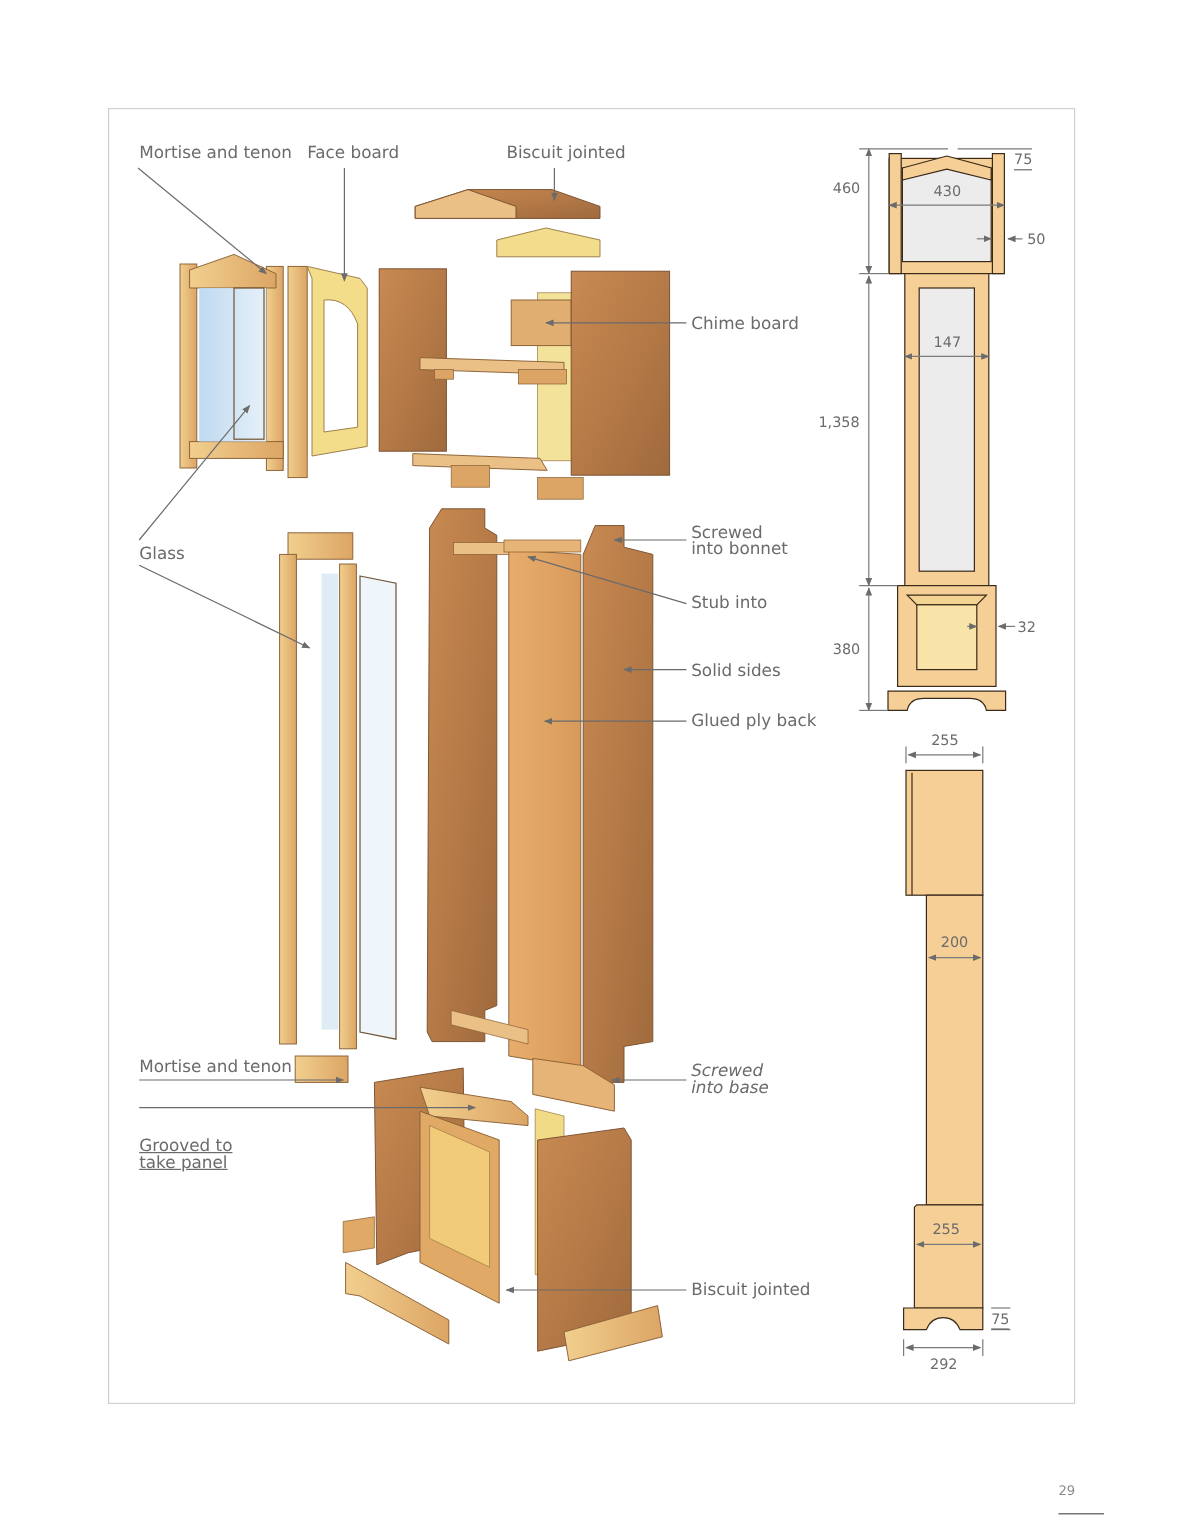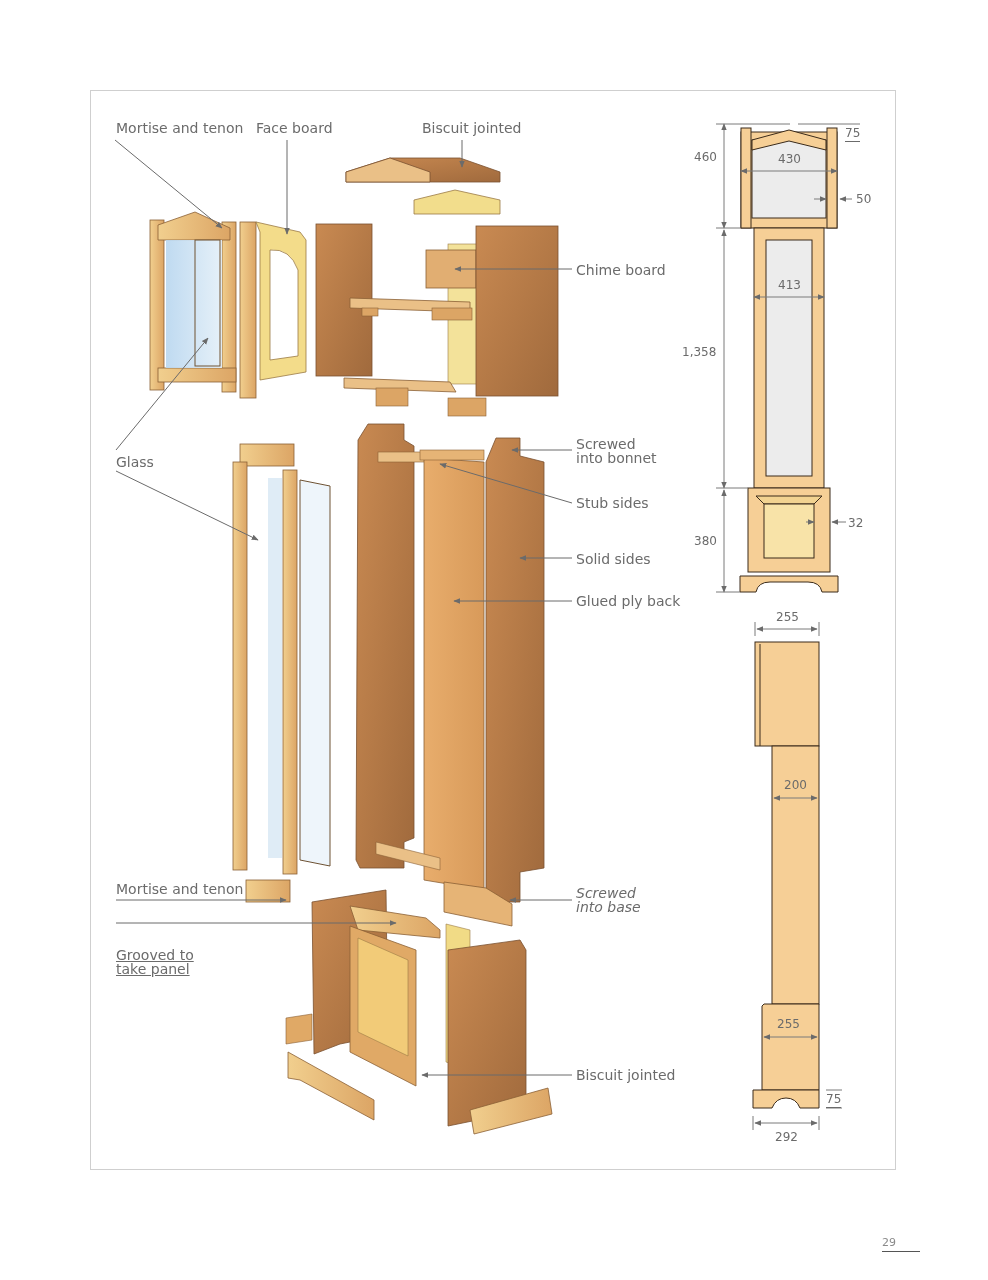--- a/index.html
+++ b/index.html
@@ -3,21 +3,21 @@
   <meta charset="utf-8">
   <style>
     html, body { margin: 0; padding: 0; background: #ffffff; }
     body { width: 988px; height: 1280px; position: relative; overflow: hidden; font-family: "DejaVu Sans", sans-serif; }
     .frame { position: absolute; left: 90px; top: 90px; width: 806px; height: 1080px; border: 1px solid #cfcfcf; box-sizing: border-box; }
     svg.stage { position: absolute; left: 0; top: 0; width: 988px; height: 1280px; }
     .lbl { position: absolute; font-size: 14px; color: #6b6b6b; line-height: 14px; white-space: nowrap; }
     .lbl.wrap { white-space: normal; width: 110px; }
     .dim { position: absolute; font-size: 12px; color: #6b6b6b; white-space: nowrap; }
     .dim.ul { border-bottom: 1px solid #6b6b6b; padding-bottom: 1px; }
-    .pagenum { position: absolute; left: 882px; top: 1236px; font-size: 11px; color: #8a8a8a; width: 38px; border-bottom: 1px solid #555; padding-bottom: 2px; }
+    .pagenum { position: absolute; left: 882px; top: 1236px; font-size: 11px; color: #8a8a8a; width: 38px; border-bottom: 1px solid #555; padding-bottom: 12px; }
   </style>
 </head>
 <body>
 
 <div class="frame"></div>
 
 <svg class="stage" viewBox="0 0 988 1280">
   <defs>
     <linearGradient id="oak" x1="0" y1="0" x2="1" y2="1">
       <stop offset="0" stop-color="#c98a52"></stop>
@@ -172,33 +172,33 @@
     <line x1="755" y1="1123" x2="817" y2="1123" marker-start="url(#arr)" marker-end="url(#arr)"></line>
   </g>
 </svg>
 
 <div class="lbl" style="left:116px; top:121px;">Mortise and tenon</div>
 <div class="lbl" style="left:256px; top:121px;">Face board</div>
 <div class="lbl" style="left:422px; top:121px;">Biscuit jointed</div>
 <div class="lbl" style="left:576px; top:263px;">Chime board</div>
 <div class="lbl" style="left:116px; top:455px;">Glass</div>
 <div class="lbl wrap" style="left:576px; top:437px; width:90px;">Screwed into bonnet</div>
-<div class="lbl" style="left:576px; top:496px;">Stub sides</div>
+<div class="lbl" style="left:576px; top:496px;">Stub into</div>
 <div class="lbl" style="left:576px; top:552px;">Solid sides</div>
 <div class="lbl" style="left:576px; top:594px;">Glued ply back</div>
 <div class="lbl" style="left:116px; top:882px;">Mortise and tenon</div>
 <div class="lbl wrap" style="left:116px; top:948px; width:80px;text-decoration:underline;">Grooved to take panel</div>
 <div class="lbl wrap" style="left:576px; top:886px; width:80px;font-style:italic;">Screwed into base</div>
 <div class="lbl" style="left:576px; top:1068px;">Biscuit jointed</div>
 
 <div class="dim" style="left:694px; top:150px;">460</div>
 <div class="dim ul" style="left:845px; top:126px;">75</div>
 <div class="dim" style="left:778px; top:152px;">430</div>
 <div class="dim" style="left:856px; top:192px;">50</div>
-<div class="dim" style="left:778px; top:278px;">413</div>
+<div class="dim" style="left:778px; top:278px;">147</div>
 <div class="dim" style="left:682px; top:345px;">1,358</div>
 <div class="dim" style="left:694px; top:534px;">380</div>
 <div class="dim" style="left:848px; top:516px;">32</div>
 
 <div class="dim" style="left:776px; top:610px;">255</div>
 <div class="dim" style="left:784px; top:778px;">200</div>
 <div class="dim" style="left:777px; top:1017px;">255</div>
 <div class="dim ul" style="left:826px; top:1092px;">75</div>
 <div class="dim" style="left:775px; top:1130px;">292</div>
 

